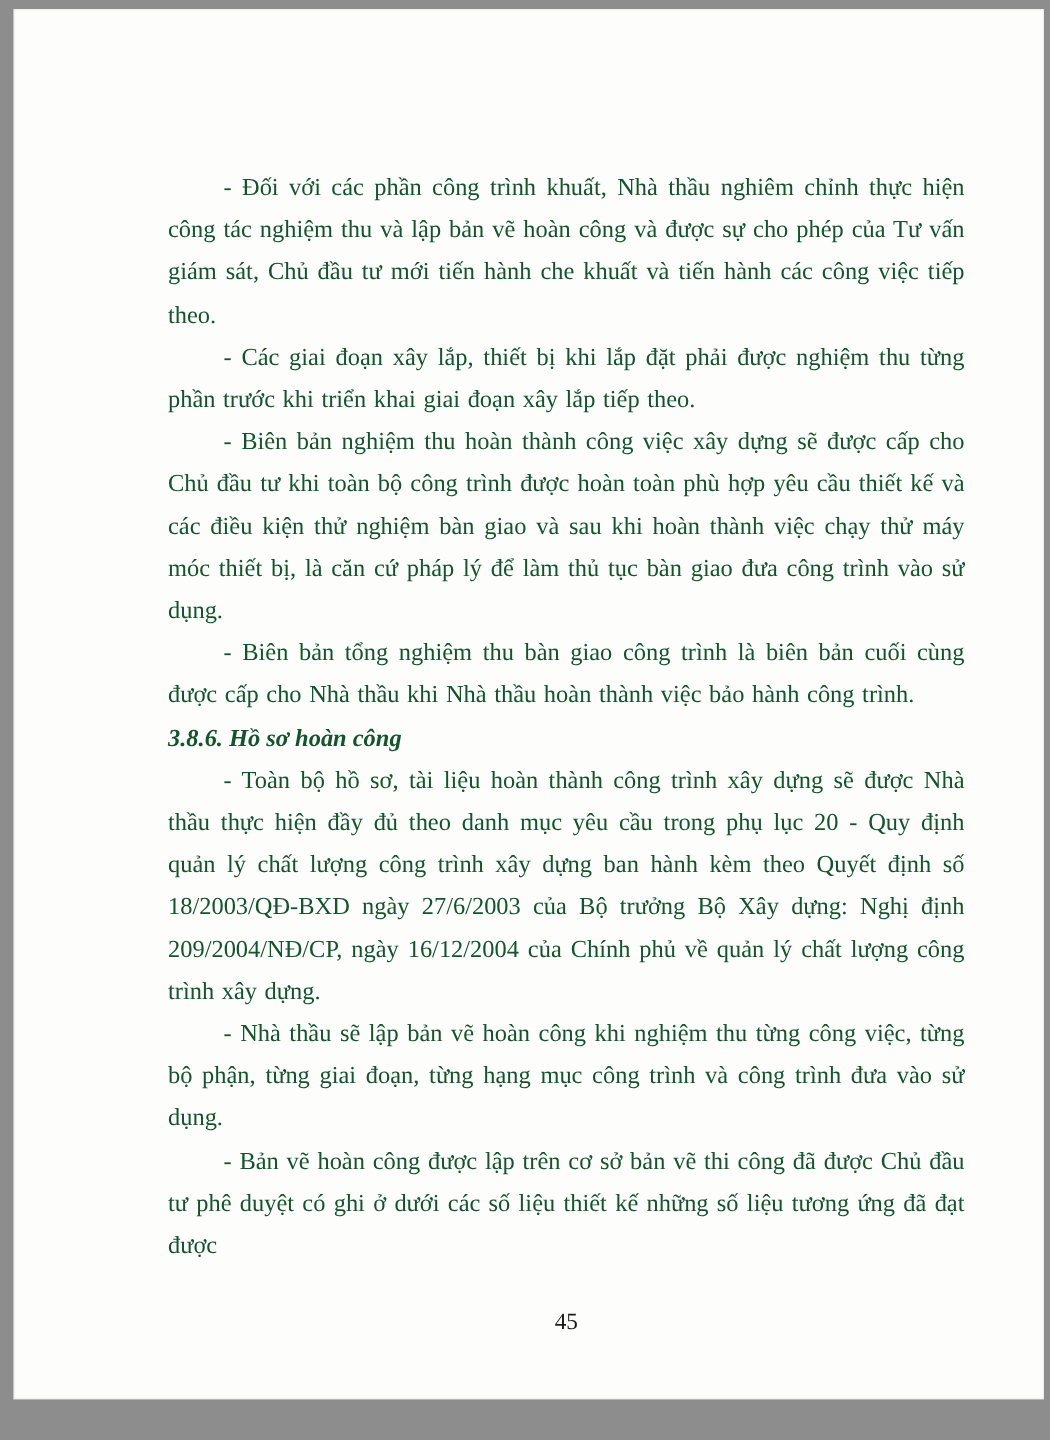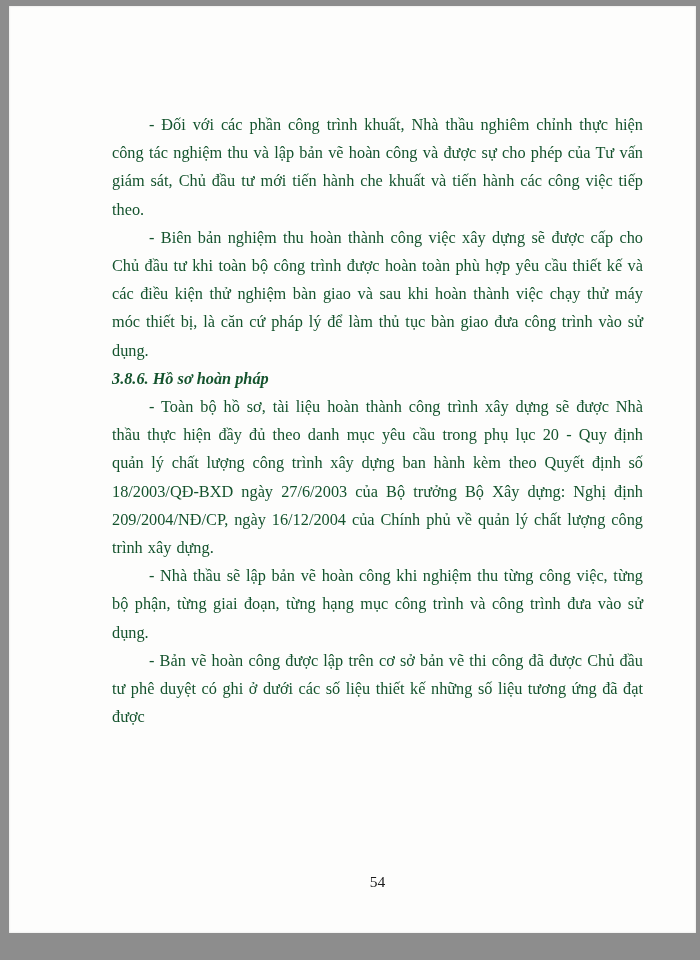--- a/index.html
+++ b/index.html
@@ -57,22 +57,24 @@
     color: #1b1b1b;
   }
 </style>
 </head>
 <body>
 
 <div class="scan-page">
 
   <div class="content">
     <p class="para">- Đối với các phần công trình khuất, Nhà thầu nghiêm chỉnh thực hiện công tác nghiệm thu và lập bản vẽ hoàn công và được sự cho phép của Tư vấn giám sát, Chủ đầu tư mới tiến hành che khuất và tiến hành các công việc tiếp theo.</p>
+    <p class="para">- Các giai đoạn xây lắp, thiết bị khi lắp đặt phải được nghiệm thu từng phần trước khi triển khai giai đoạn xây lắp tiếp theo.</p>
     <p class="para">- Biên bản nghiệm thu hoàn thành công việc xây dựng sẽ được cấp cho Chủ đầu tư khi toàn bộ công trình được hoàn toàn phù hợp yêu cầu thiết kế và các điều kiện thử nghiệm bàn giao và sau khi hoàn thành việc chạy thử máy móc thiết bị, là căn cứ pháp lý để làm thủ tục bàn giao đưa công trình vào sử dụng.</p>
-    <h3 class="heading">3.8.6. Hồ sơ hoàn pháp</h3>
+    <p class="para">- Biên bản tổng nghiệm thu bàn giao công trình là biên bản cuối cùng được cấp cho Nhà thầu khi Nhà thầu hoàn thành việc bảo hành công trình.</p>
+    <h3 class="heading">3.8.6. Hồ sơ hoàn công</h3>
     <p class="para">- Toàn bộ hồ sơ, tài liệu hoàn thành công trình xây dựng sẽ được Nhà thầu thực hiện đầy đủ theo danh mục yêu cầu trong phụ lục 20 - Quy định quản lý chất lượng công trình xây dựng ban hành kèm theo Quyết định số 18/2003/QĐ-BXD ngày 27/6/2003 của Bộ trưởng Bộ Xây dựng: Nghị định 209/2004/NĐ/CP, ngày 16/12/2004 của Chính phủ về quản lý chất lượng công trình xây dựng.</p>
     <p class="para">- Nhà thầu sẽ lập bản vẽ hoàn công khi nghiệm thu từng công việc, từng bộ phận, từng giai đoạn, từng hạng mục công trình và công trình đưa vào sử dụng.</p>
     <p class="para">- Bản vẽ hoàn công được lập trên cơ sở bản vẽ thi công đã được Chủ đầu tư phê duyệt có ghi ở dưới các số liệu thiết kế những số liệu tương ứng đã đạt được</p>
   </div>
 
-  <div class="page-number">54</div>
+  <div class="page-number">45</div>
 
 </div>
 
 </body></html>

